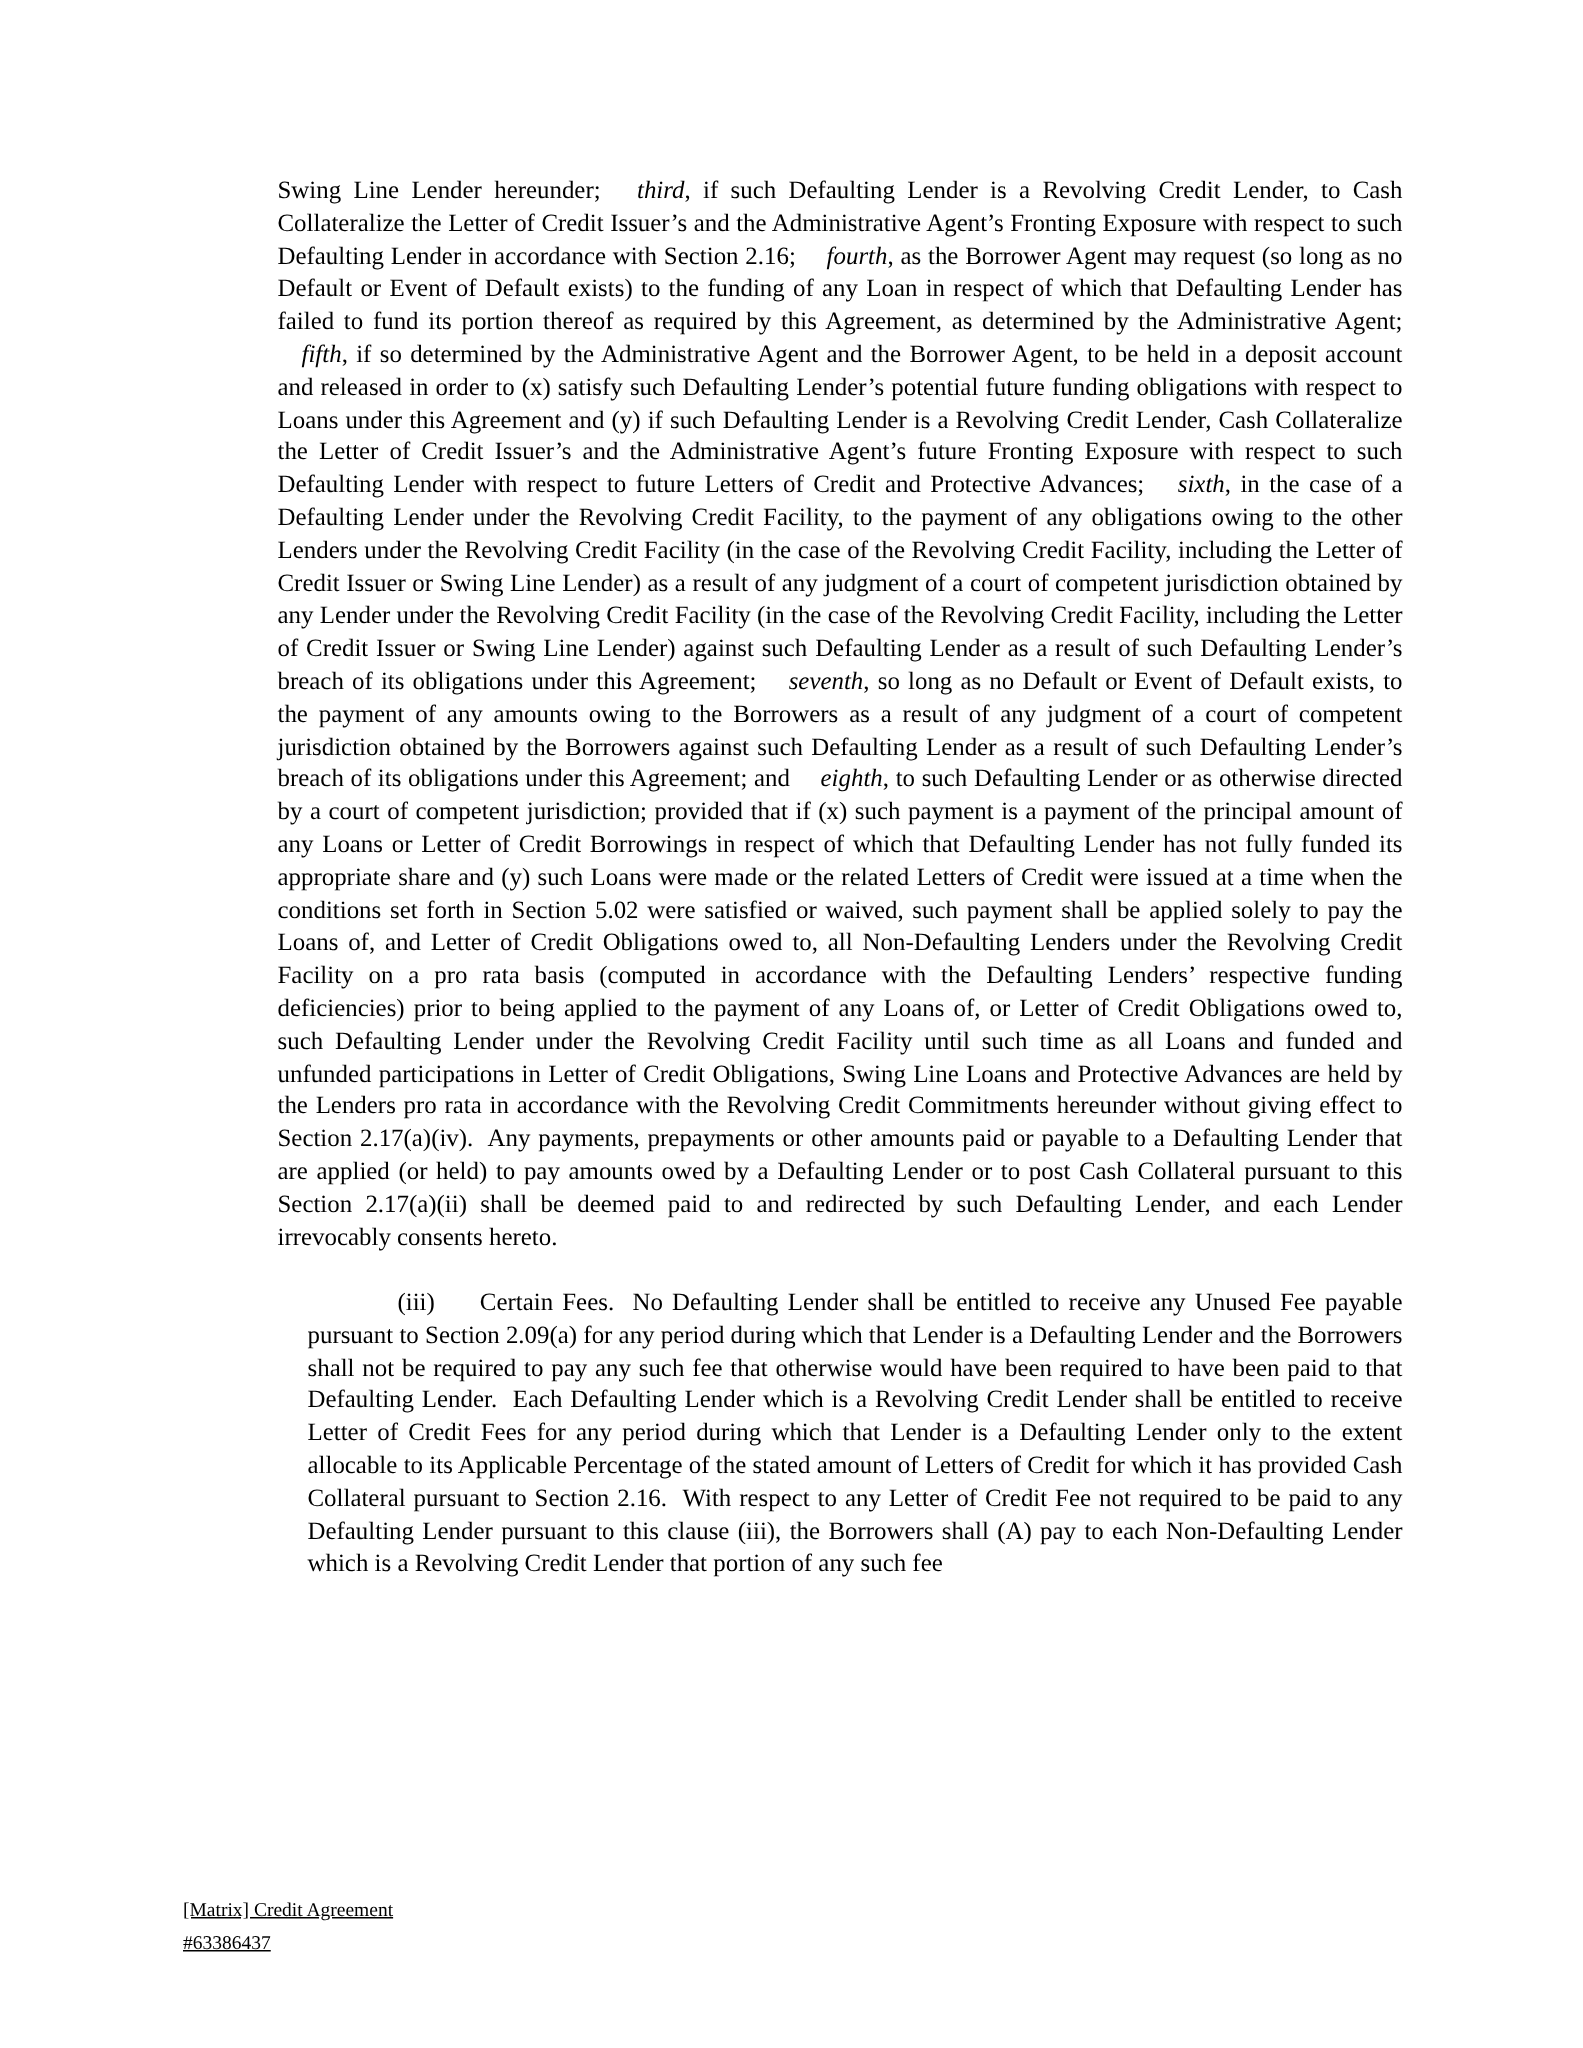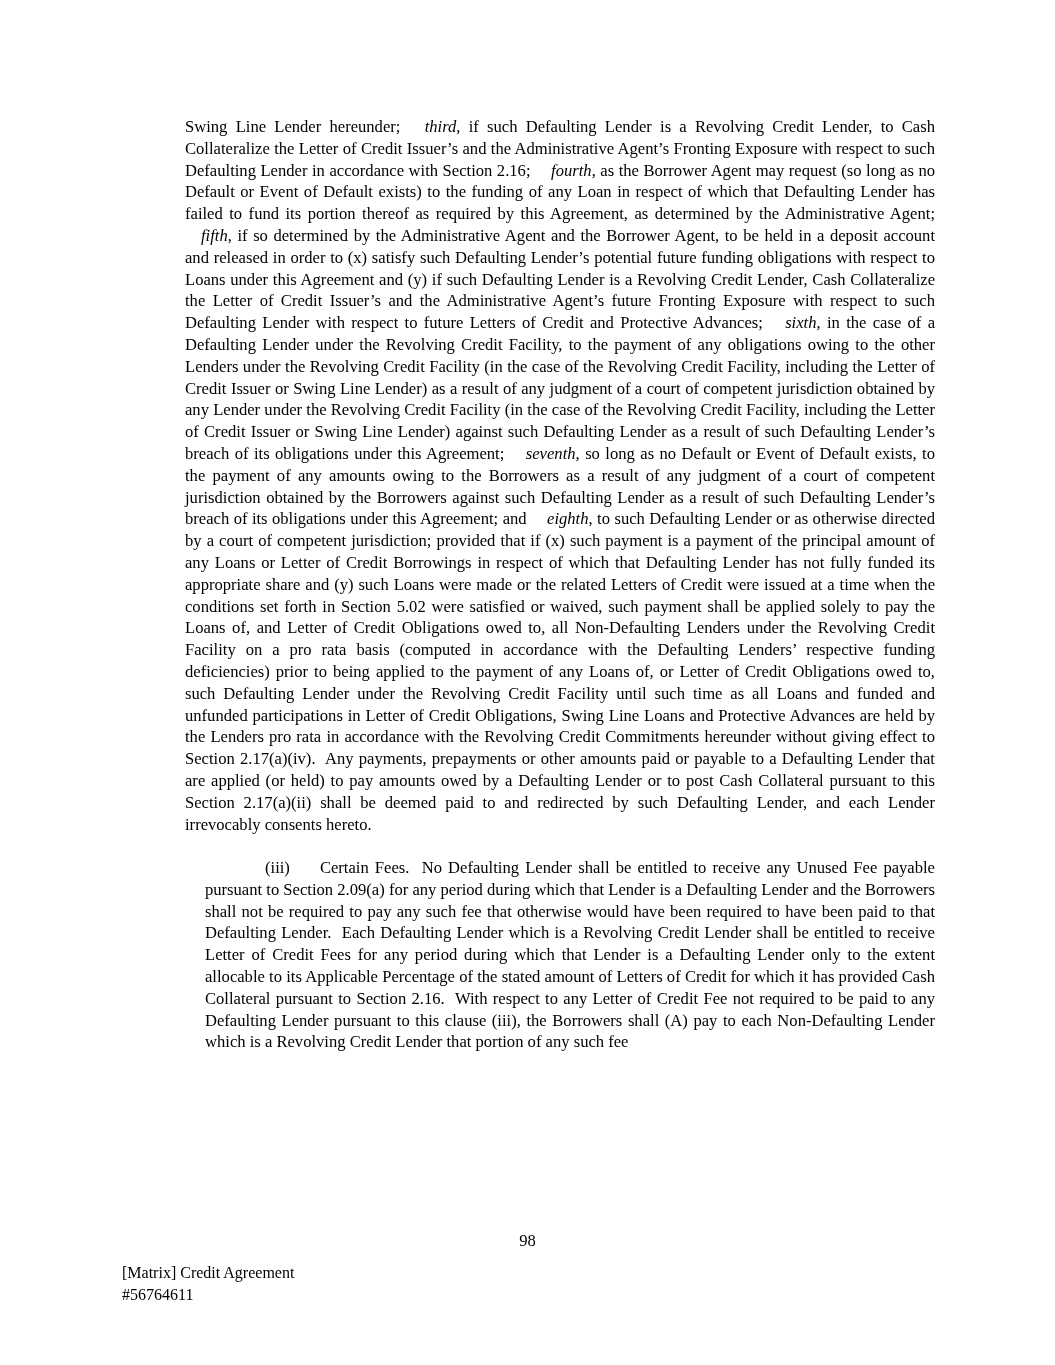--- a/index.html
+++ b/index.html
@@ -44,30 +44,30 @@
     left: 0;
     width: 1055px;
     text-align: center;
     font-size: 16.6px;
     line-height: 21.8px;
   }
   .doc-footer {
     position: absolute;
     left: 122px;
     top: 1262px;
-    font-size: 16px;
+    font-size: 13px;
     line-height: 21.5px;
+    text-decoration: underline;
   }
 </style>
 </head>
 <body>
 
 <div class="page">
   <div class="body-text">
       <p class="para"><span>Swing Line Lender hereunder; </span><span class="it">third</span><span>, if such Defaulting Lender is a Revolving Credit Lender, to Cash Collateralize the Letter of Credit Issuer’s and the Administrative Agent’s Fronting Exposure with respect to such Defaulting Lender in accordance with </span><span class="un">Section 2.16</span><span>; </span><span class="it">fourth</span><span>, as the Borrower Agent may request (so long as no Default or Event of Default exists) to the funding of any Loan in respect of which that Defaulting Lender has failed to fund its portion thereof as required by this Agreement, as determined by the Administrative Agent; </span><span class="it">fifth</span><span>, if so determined by the Administrative Agent and the Borrower Agent, to be held in a deposit account and released in order to (x) satisfy such Defaulting Lender’s potential future funding obligations with respect to Loans under this Agreement and (y) if such Defaulting Lender is a Revolving Credit Lender, Cash Collateralize the Letter of Credit Issuer’s and the Administrative Agent’s future Fronting Exposure with respect to such Defaulting Lender with respect to future Letters of Credit and Protective Advances; </span><span class="it">sixth</span><span>, in the case of a Defaulting Lender under the Revolving Credit Facility, to the payment of any obligations owing to the other Lenders under the Revolving Credit Facility (in the case of the Revolving Credit Facility, including the Letter of Credit Issuer or Swing Line Lender) as a result of any judgment of a court of competent jurisdiction obtained by any Lender under the Revolving Credit Facility (in the case of the Revolving Credit Facility, including the Letter of Credit Issuer or Swing Line Lender) against such Defaulting Lender as a result of such Defaulting Lender’s breach of its obligations under this Agreement; </span><span class="it">seventh</span><span>, so long as no Default or Event of Default exists, to the payment of any amounts owing to the Borrowers as a result of any judgment of a court of competent jurisdiction obtained by the Borrowers against such Defaulting Lender as a result of such Defaulting Lender’s breach of its obligations under this Agreement; and </span><span class="it">eighth</span><span>, to such Defaulting Lender or as otherwise directed by a court of competent jurisdiction; </span><span class="un">provided</span><span> that if (x) such payment is a payment of the principal amount of any Loans or Letter of Credit Borrowings in respect of which that Defaulting Lender has not fully funded its appropriate share and (y) such Loans were made or the related Letters of Credit were issued at a time when the conditions set forth in </span><span class="un">Section 5.02</span><span> were satisfied or waived, such payment shall be applied solely to pay the Loans of, and Letter of Credit Obligations owed to, all Non-Defaulting Lenders under the Revolving Credit Facility on a pro rata basis (computed in accordance with the Defaulting Lenders’ respective funding deficiencies) prior to being applied to the payment of any Loans of, or Letter of Credit Obligations owed to, such Defaulting Lender under the Revolving Credit Facility until such time as all Loans and funded and unfunded participations in Letter of Credit Obligations, Swing Line Loans and Protective Advances are held by the Lenders pro rata in accordance with the Revolving Credit Commitments hereunder without giving effect to </span><span class="un">Section 2.17(a)(iv)</span><span>.&nbsp; Any payments, prepayments or other amounts paid or payable to a Defaulting Lender that are applied (or held) to pay amounts owed by a Defaulting Lender or to post Cash Collateral pursuant to this </span><span class="un">Section 2.17(a)(ii)</span><span> shall be deemed paid to and redirected by such Defaulting Lender, and each Lender irrevocably consents hereto.</span></p>
       <p class="para indent"><span>(iii)</span><span class="tabgap"></span><span class="un">Certain Fees</span><span>.&nbsp; No Defaulting Lender shall be entitled to receive any Unused Fee payable pursuant to </span><span class="un">Section 2.09(a)</span><span> for any period during which that Lender is a Defaulting Lender and the Borrowers shall not be required to pay any such fee that otherwise would have been required to have been paid to that Defaulting Lender.&nbsp; Each Defaulting Lender which is a Revolving Credit Lender shall be entitled to receive Letter of Credit Fees for any period during which that Lender is a Defaulting Lender only to the extent allocable to its Applicable Percentage of the stated amount of Letters of Credit for which it has provided Cash Collateral pursuant to </span><span class="un">Section 2.16</span><span>.&nbsp; With respect to any Letter of Credit Fee not required to be paid to any Defaulting Lender pursuant to this clause (iii), the Borrowers shall (A) pay to each Non-Defaulting Lender which is a Revolving Credit Lender that portion of any such fee</span></p>
     </div>
-  <div class="page-number">98</div>
   <div class="doc-footer">
     <div>[Matrix] Credit Agreement</div>
-    <div>#56764611</div>
+    <div>#63386437</div>
   </div>
 </div>
 
 </body></html>

